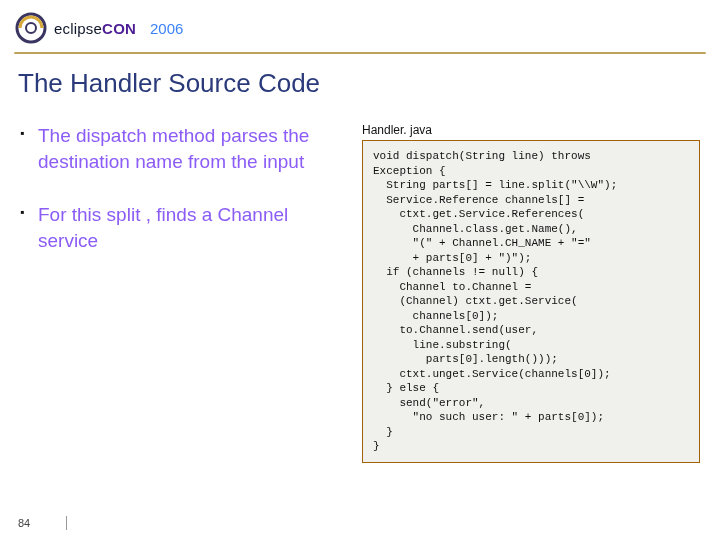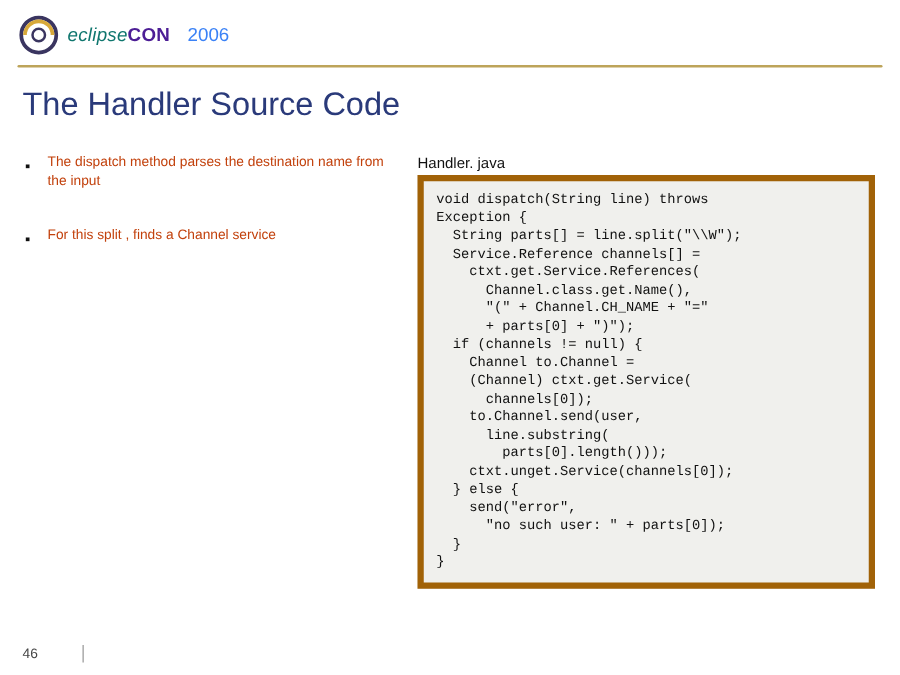--- a/index.html
+++ b/index.html
@@ -3,33 +3,33 @@
 <meta charset="utf-8">
 <style>
   * { box-sizing: border-box; margin: 0; padding: 0; }
   html, body { width: 720px; height: 540px; font-family: Arial, Helvetica, sans-serif; background: #fff; overflow: hidden; }
   .slide { width: 720px; height: 540px; position: relative; display: flex; flex-direction: column; }
   .header { height: 50px; display: flex; align-items: center; padding: 6px 14px 0 14px; }
   .logo-wrap { display: flex; align-items: center; gap: 6px; }
   .logo-swirl { width: 34px; height: 34px; position: relative; }
   .logo-swirl svg { width: 34px; height: 34px; }
   .logo-text { font-size: 15px; letter-spacing: 0.2px; color: #4a4a4a; }
-  .logo-text .lt-ec { font-style: italic; color: #0f766e; }
+  .logo-text .lt-ec { color: #0f172a; }
   .logo-text .lt-con { font-weight: bold; color: #4c1d95; }
   .year { font-size: 15px; color: #3b82f6; margin-left: 8px; font-weight: 500; }
   .hr-top { height: 2px; margin: 2px 14px 0 14px; background: linear-gradient(to right,#bda45a,#bda45a); border-radius: 1px; }
   .title { font-size: 26px; color: #2a3a7a; padding: 14px 13px 6px 18px; font-weight: 400; }
   .body { flex: 1; display: flex; padding: 18px 20px 0 20px; gap: 14px; }
   .left { width: 300px; }
   .bullets { list-style: none; }
-  .bullets li { position: relative; padding-left: 18px; margin-bottom: 28px; font-size: 11px; line-height: 1.35; color: #c2410c; }
+  .bullets li { position: relative; padding-left: 18px; margin-bottom: 28px; font-size: 19px; line-height: 1.35; color: #8b5cf6; }
   .bullets li::before { content: "\25AA"; position: absolute; left: 0; top: 2px; color: #111; font-size: 12px; }
-  .right { flex: 1; }
+  .right { flex: 1; margin-left: 28px; }
   .code-label { font-size: 12px; color: #111; margin-bottom: 3px; }
-  .code-box { border: 5px solid #a16207; background: #f0f0ed; padding: 8px 10px; font-family: "Courier New", monospace; font-size: 11px; line-height: 1.32; white-space: pre; color: #111; min-height: 320px; }
+  .code-box { border: 1px solid #a16207; background: #f0f0ed; padding: 8px 10px; font-family: "Courier New", monospace; font-size: 11px; line-height: 1.32; white-space: pre; color: #111; min-height: 320px; }
   .footer { position: absolute; bottom: 10px; left: 0; right: 0; display: flex; align-items: center; padding: 0 18px; font-size: 9px; color: #555; }
   .pagenum { width: 40px; font-size: 11px; color: #444; }
   .vsep { width: 1px; height: 14px; background: #999; margin: 0 8px; }
   .footer-gap { width: 70px; }
 </style>
 </head>
 <body>
 
 <div class="slide">
 
@@ -79,18 +79,18 @@
     ctxt.unget.Service(channels[0]);
   } else {
     send("error",
       "no such user: " + parts[0]);
   }
 }</div>
     </div>
   </div>
 
   <div class="footer">
-    <span class="pagenum">46</span>
+    <span class="pagenum">84</span>
     <span class="vsep"></span>
     <span class="footer-gap"></span>
   </div>
 
 </div>
 
 </body></html>

